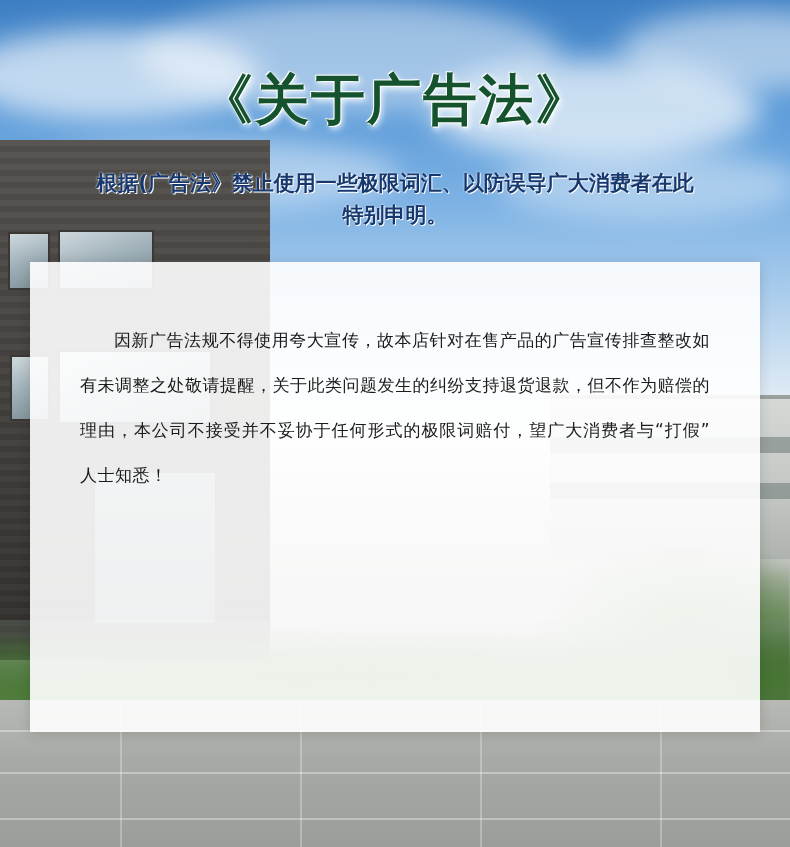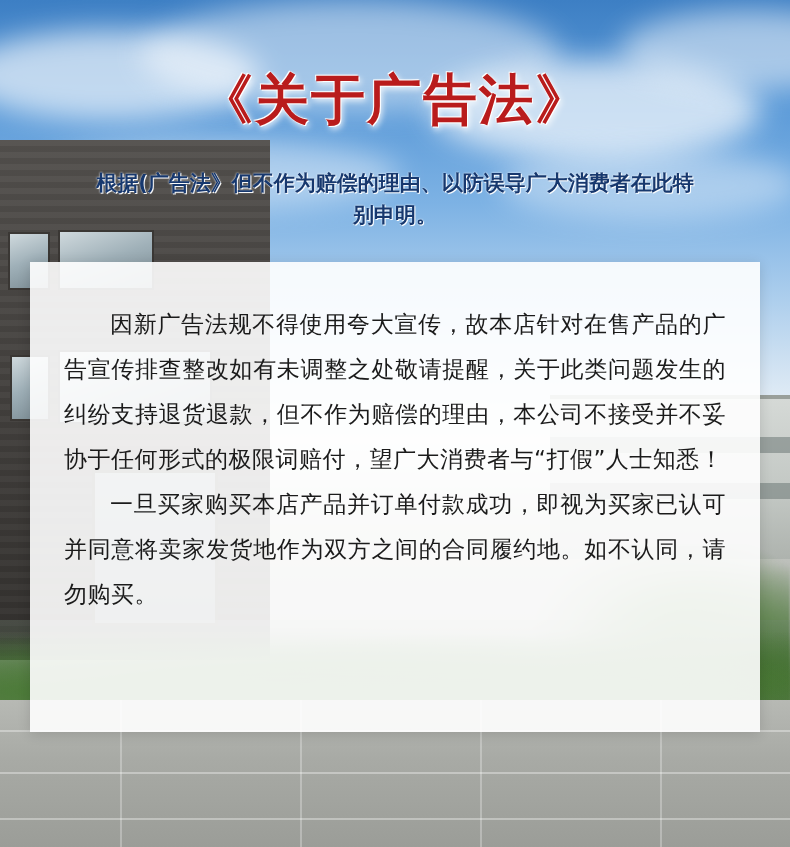--- a/index.html
+++ b/index.html
@@ -163,21 +163,21 @@
   }
 
   .headline {
     position: absolute;
     top: 64px;
     left: 0; right: 0;
     text-align: center;
     font-size: 54px;
     font-weight: bold;
     letter-spacing: 2px;
-    color: #b91c1c;
+    color: #14532d;
     text-shadow:
       0 0 2px #ffffff,
       1px 1px 0 #ffffff,
       -1px -1px 0 #ffffff,
       2px 3px 6px rgba(255,255,255,0.9);
   }
 
   .subhead {
     position: absolute;
     top: 168px;
@@ -199,22 +199,22 @@
     top: 262px;
     width: 730px;
     height: 470px;
     background: rgba(255,255,255,0.90);
     box-shadow: 0 2px 12px rgba(0,0,0,0.14);
     padding: 40px 34px 0 34px;
     box-sizing: border-box;
   }
 
   .card p {
-    margin: 0;
-    font-size: 23px;
+    margin: 16px;
+    font-size: 17px;
     line-height: 45px;
     color: #1b1b1b;
     text-indent: 2em;
     text-align: justify;
     text-justify: inter-ideograph;
     letter-spacing: 0.5px;
   }
 </style>
 </head>
 <body>
@@ -253,21 +253,20 @@
       <div class="vseam v2"></div>
       <div class="vseam v3"></div>
       <div class="vseam v4"></div>
     </div>
   </div>
 
   <div class="content">
 
     <div class="headline">《关于广告法》</div>
 
-    <div class="subhead">根据(广告法》但不作为赔偿的理由、以防误导广大消费者在此特别申明。</div>
+    <div class="subhead">根据(广告法》禁止使用一些极限词汇、以防误导广大消费者在此特别申明。</div>
 
     <div class="card">
       <p>因新广告法规不得使用夸大宣传，故本店针对在售产品的广告宣传排查整改如有未调整之处敬请提醒，关于此类问题发生的纠纷支持退货退款，但不作为赔偿的理由，本公司不接受并不妥协于任何形式的极限词赔付，望广大消费者与“打假”人士知悉！</p>
-      <p>一旦买家购买本店产品并订单付款成功，即视为买家已认可并同意将卖家发货地作为双方之间的合同履约地。如不认同，请勿购买。</p>
     </div>
 
   </div>
 </div>
 
 </body></html>

